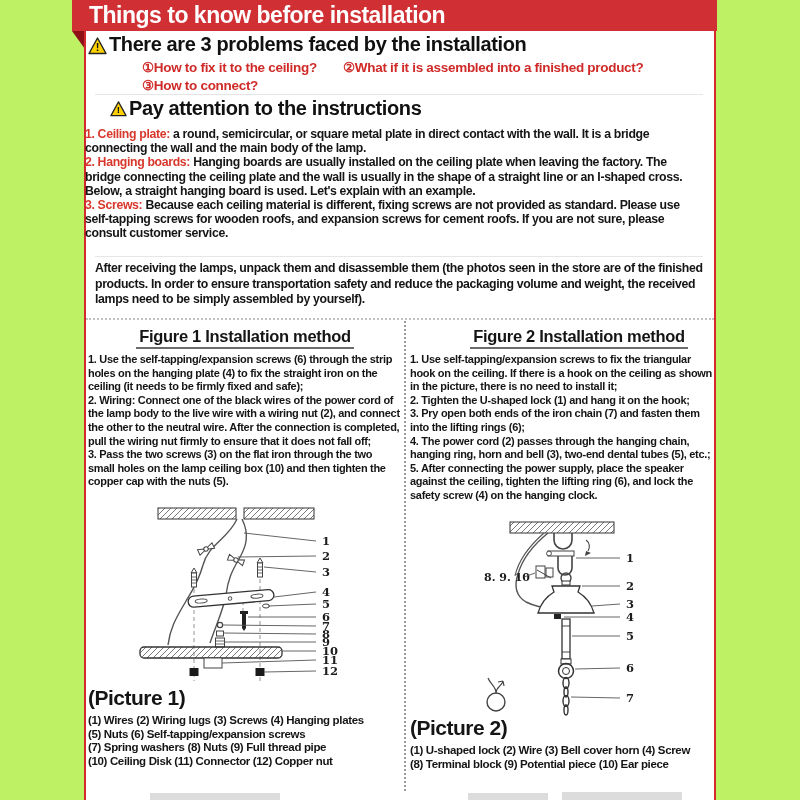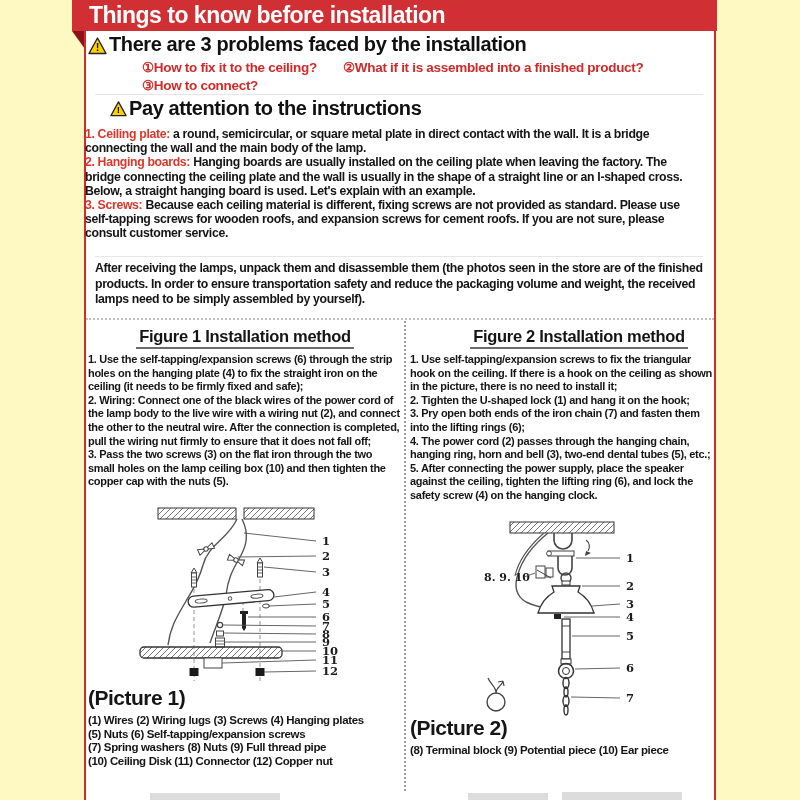--- a/index.html
+++ b/index.html
@@ -1,16 +1,16 @@
 <!DOCTYPE html>
 <html><head>
 <meta charset="utf-8">
 <style>
   html,body{margin:0;padding:0;background:#ffffff;}
-  .page{position:relative;width:800px;height:800px;background:#fef9c3;overflow:hidden;
+  .page{position:relative;width:800px;height:800px;background:#bef264;overflow:hidden;
         font-family:"Liberation Sans",sans-serif;color:#151515;}
   
   .banner{position:absolute;left:72px;top:0;width:645px;height:31px;background:#d02f34;
           color:#fff;font-weight:bold;font-size:23px;line-height:30px;letter-spacing:-0.5px;
           padding-left:17px;box-sizing:border-box;white-space:nowrap;}
   .fold{position:absolute;left:72px;top:31px;width:13px;height:18px;background:#8e1118;
         clip-path:polygon(0 0,100% 0,100% 100%);}
   .content-box{position:absolute;left:84px;top:31px;width:632px;height:769px;box-sizing:border-box;
         border-left:2px solid #d2292f;border-right:2px solid #d2292f;background:#fff;}
   .abs{position:absolute;}
@@ -255,20 +255,21 @@
     <text class="callout" x="206" y="70">2</text>
     <text class="callout" x="206" y="88">3</text>
     <text class="callout" x="206" y="101">4</text>
     <text class="callout" x="206" y="120">5</text>
     <text class="callout" x="206" y="152">6</text>
     <text class="callout" x="206" y="182">7</text>
   </svg>
 
   <div class="caption" style="left:410px;top:716px;width:306px;">(Picture 2)</div>
   <div class="parts" style="left:410px;top:744px;width:306px;">
+    <p>(1) U-shaped lock (2) Wire (3) Bell cover horn (4) Screw</p>
     <p>(8) Terminal block (9) Potential piece (10) Ear piece</p>
   </div>
 
   <div class="preview" style="left:150px;top:793px;width:130px;height:7px;"></div>
   <div class="preview" style="left:468px;top:793px;width:80px;height:7px;"></div>
   <div class="preview" style="left:562px;top:792px;width:120px;height:8px;"></div>
 
 </div>
 
 </body></html>

